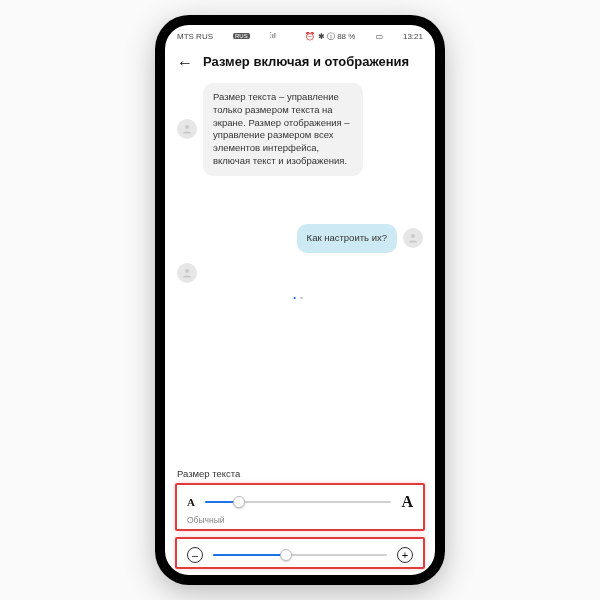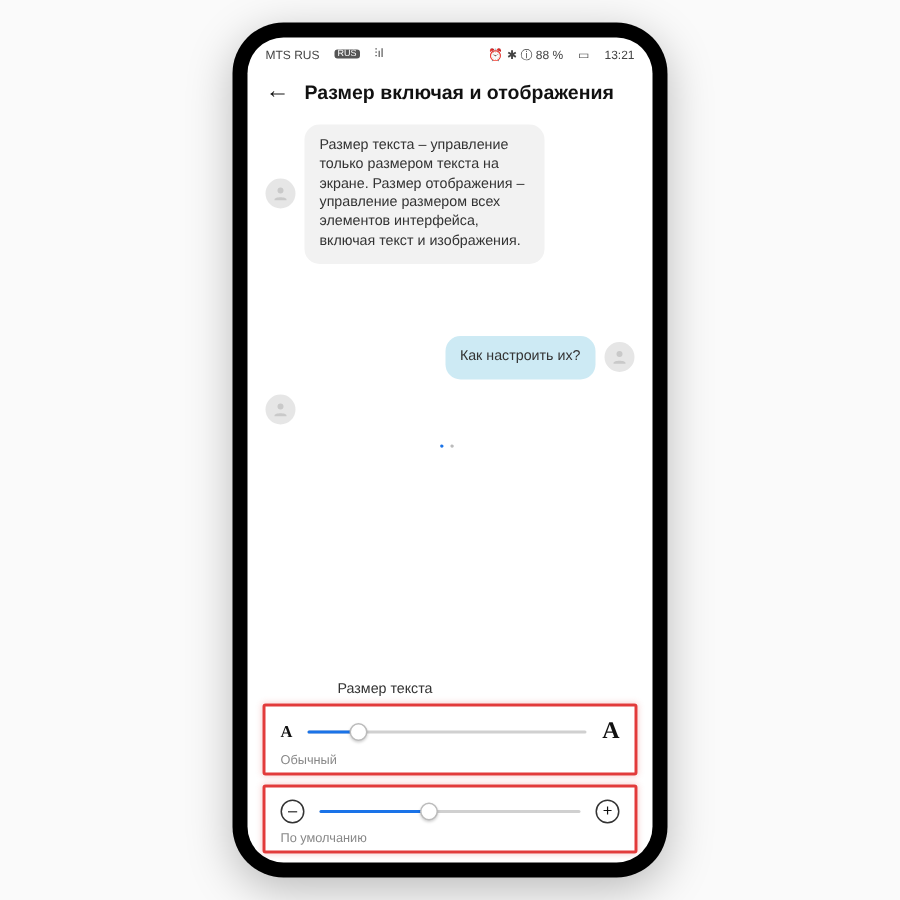--- a/index.html
+++ b/index.html
@@ -25,21 +25,21 @@
     display: flex; flex-direction: column;
     font-size: 10px;
     color: #111;
   }
   .statusbar {
     height: 22px;
     display: flex; align-items: center; justify-content: space-between;
     padding: 0 12px;
     font-size: 8px; color: #444;
   }
-  .statusbar .left, .statusbar .right { display: flex; align-items: center; gap: 10px; }
+  .statusbar .left, .statusbar .right { display: flex; align-items: center; gap: 20px; }
   .statusbar .badge { background:#555; color:#fff; font-size:6px; padding:0 2px; border-radius:2px; }
   .header {
     display: flex; align-items: center; gap: 10px;
     padding: 6px 12px 10px 12px;
   }
   .back-arrow { font-size: 16px; line-height: 1; }
   .title { font-size: 13px; font-weight: 600; }
   .chat {
     flex: 1 1 auto;
     padding: 4px 12px 0 12px;
@@ -57,21 +57,21 @@
     background: #f2f2f2;
     border-radius: 10px;
     padding: 8px 10px;
     font-size: 9.5px; line-height: 1.35;
     max-width: 160px;
     color: #333;
   }
   .row.right .bubble { background: #cdeaf4; }
   .dots { text-align: center; font-size: 8px; color: #bbb; margin: 2px 0 6px; letter-spacing: 4px; }
   .dots .active { color: #1a73e8; }
-  .section-label { font-size: 9.5px; color: #333; padding: 2px 12px 4px; margin-left: 48px; }
+  .section-label { font-size: 9.5px; color: #333; padding: 2px 12px 4px; }
   .slider-box {
     margin: 0 10px 6px 10px;
     border: 2px solid #e23b3b;
     border-radius: 2px;
     padding: 8px 10px 4px 10px;
     box-shadow: 0 0 4px rgba(226,59,59,.25);
   }
   .slider-row { display: flex; align-items: center; gap: 10px; }
   .slider-end { font-family: Georgia, serif; font-weight: 600; }
   .slider-end.small { font-size: 11px; }
@@ -166,17 +166,16 @@
 
     <div class="slider-box">
       <div class="slider-row">
         <span class="icon-btn">–</span>
         <div class="track">
           <div class="fill" style="width:42%"></div>
           <div class="thumb" style="left:42%"></div>
         </div>
         <span class="icon-btn">+</span>
       </div>
-      <div class="caption">По умолчанию</div>
     </div>
 
   </div>
 </div>
 
 </body></html>

